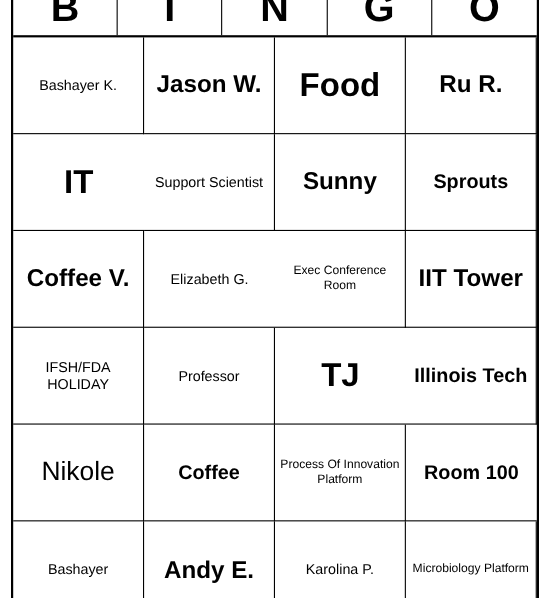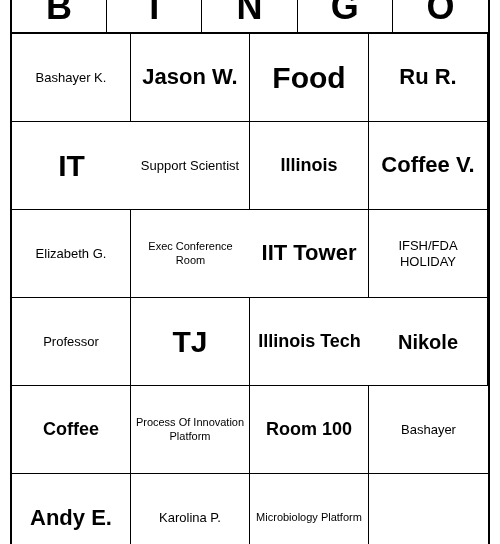--- a/index.html
+++ b/index.html
@@ -79,30 +79,31 @@
       <div class="bingo-header-cell">G</div>
       <div class="bingo-header-cell">O</div>
     </div>
   <div class="bingo-grid">
   <div class="bingo-cell" style="font-size: 13px;">Bashayer K.</div>
       <div class="bingo-cell" style="font-size: 22px; font-weight: bold;">Jason W.</div>
       <div class="bingo-cell" style="font-size: 30px; font-weight: bold;">Food</div>
       <div class="bingo-cell" style="font-size: 22px; font-weight: bold;">Ru R.</div>
       <div class="bingo-cell" style="font-size: 30px; font-weight: bold;">IT</div>
       <div class="bingo-cell" style="font-size: 13px;">Support Scientist</div>
-      <div class="bingo-cell" style="font-size: 18px; font-weight: bold;">Illinois</div>
+      <div class="bingo-cell" style="font-size: 22px; font-weight: bold;">Sunny</div>
+      <div class="bingo-cell" style="font-size: 18px; font-weight: bold;">Sprouts</div>
       <div class="bingo-cell" style="font-size: 22px; font-weight: bold;">Coffee V.</div>
       <div class="bingo-cell" style="font-size: 13px;">Elizabeth G.</div>
       <div class="bingo-cell" style="font-size: 11px;">Exec Conference Room</div>
       <div class="bingo-cell" style="font-size: 22px; font-weight: bold;">IIT Tower</div>
       <div class="bingo-cell" style="font-size: 13px;">IFSH/FDA HOLIDAY</div>
       <div class="bingo-cell" style="font-size: 13px;">Professor</div>
       <div class="bingo-cell" style="font-size: 30px; font-weight: bold;">TJ</div>
       <div class="bingo-cell" style="font-size: 18px; font-weight: bold;">Illinois Tech</div>
-      <div class="bingo-cell" style="font-size: 20px; font-weight: bold;">Nikole</div>
+      <div class="bingo-cell" style="font-size: 24px; font-weight: normal;">Nikole</div>
       <div class="bingo-cell" style="font-size: 18px; font-weight: bold;">Coffee</div>
       <div class="bingo-cell" style="font-size: 11px;">Process Of Innovation Platform</div>
       <div class="bingo-cell" style="font-size: 18px; font-weight: bold;">Room 100</div>
       <div class="bingo-cell" style="font-size: 13px;">Bashayer</div>
       <div class="bingo-cell" style="font-size: 22px; font-weight: bold;">Andy E.</div>
       <div class="bingo-cell" style="font-size: 13px;">Karolina P.</div>
       <div class="bingo-cell" style="font-size: 11px;">Microbiology Platform</div>
     </div>
 </div>
 

